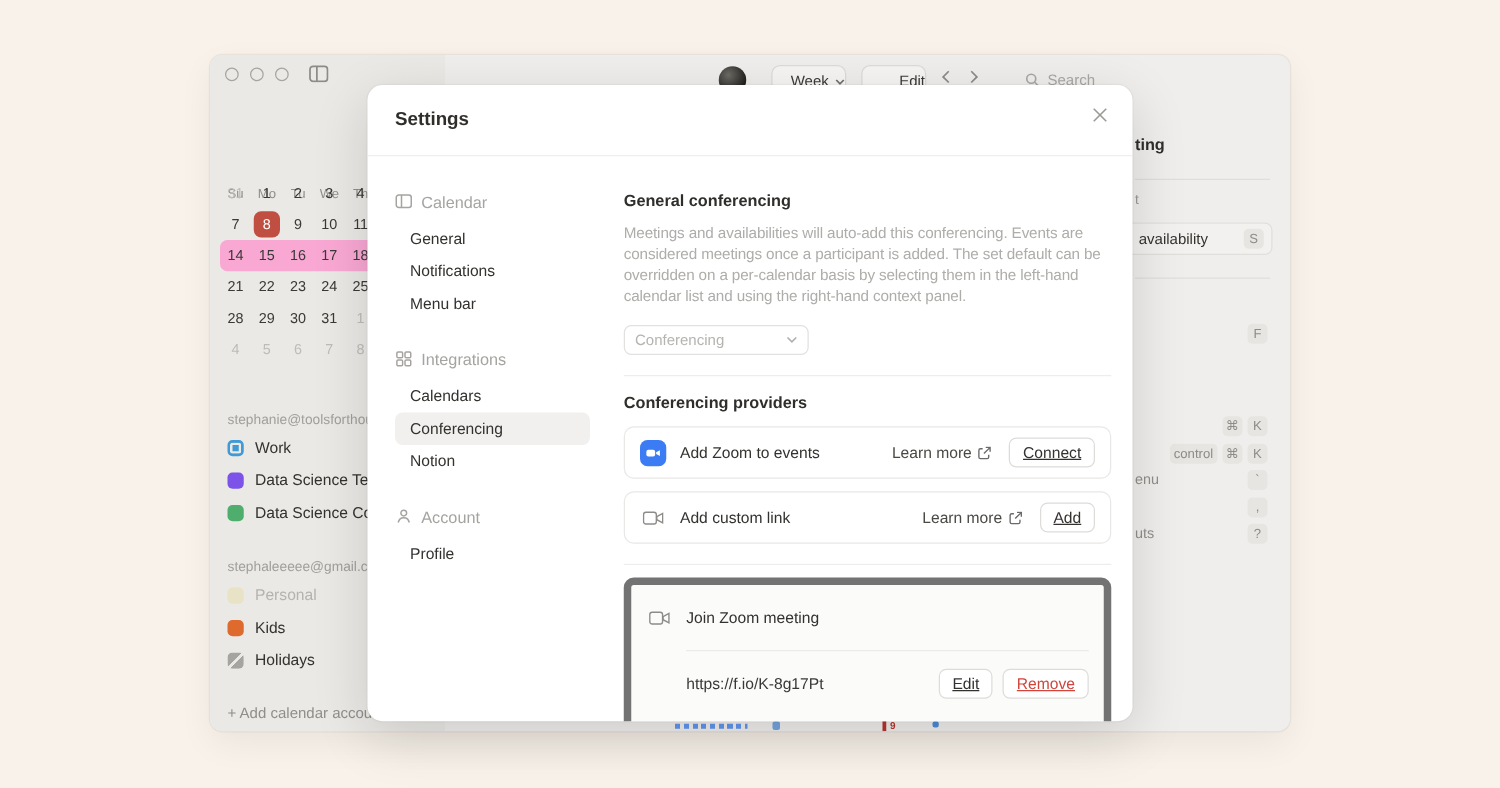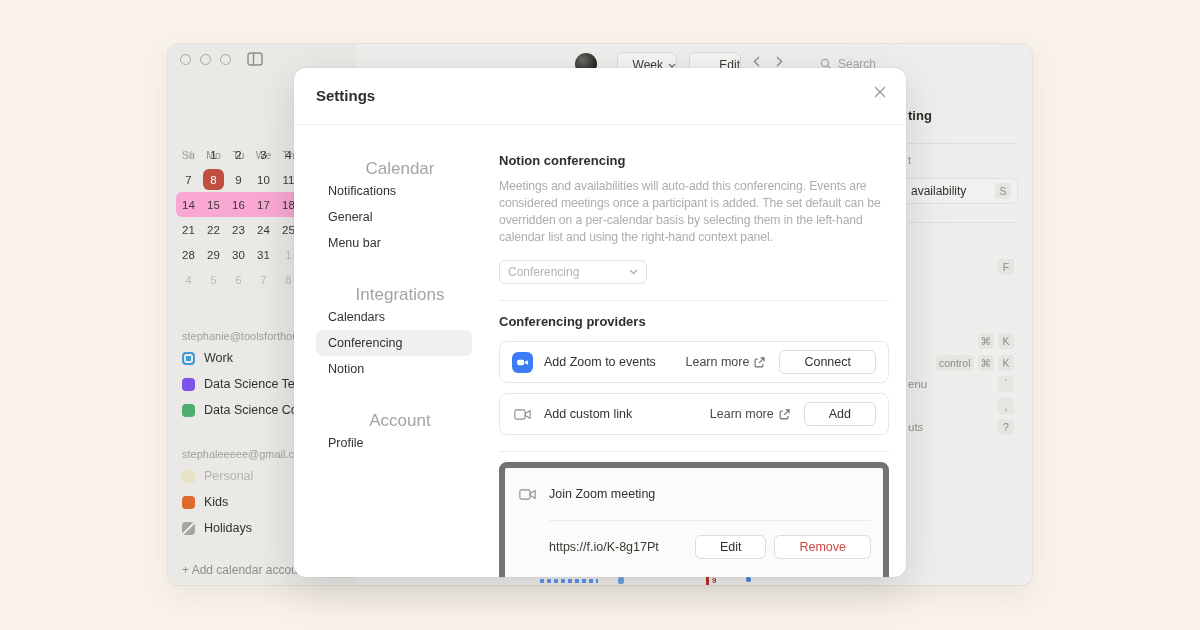--- a/index.html
+++ b/index.html
@@ -94,21 +94,21 @@
     border-radius:12px;box-shadow:0 12px 44px rgba(0,0,0,.14),0 0 0 1px rgba(0,0,0,.03);
     overflow:hidden;z-index:10;}
   .modal-title{position:absolute;left:22px;top:19px;font-size:15px;font-weight:600;color:#2f2e2b;}
   .modal-close{position:absolute;right:16px;top:14px;width:20px;height:20px;display:flex;
     align-items:center;justify-content:center;}
   .modal-hr{position:absolute;left:0;top:56px;width:100%;height:1px;background:#f0efed;}
 
   .settings-nav{position:absolute;left:22px;top:84px;width:168px;}
   .nav-section{margin-bottom:22px;}
   .nav-sec-head{display:flex;align-items:center;gap:7px;height:18px;margin-bottom:8px;
-    font-size:17px;color:#a5a4a0;flex-direction:column;}
+    font-size:13px;color:#a5a4a0;}
   .nav-item{height:26px;display:flex;align-items:center;padding-left:12px;margin-left:0;
     font-size:12.5px;color:#33322f;border-radius:6px;width:156px;}
   .nav-item.active{background:#f1f0ee;font-weight:500;}
 
   .settings-content{position:absolute;left:205px;top:84px;width:390px;}
   .sc-title{font-size:13px;font-weight:600;color:#2f2e2b;line-height:18px;}
   .sc-desc{margin-top:8px;height:68px;overflow:hidden;font-size:12.2px;line-height:17px;
     letter-spacing:-.1px;color:#aeadaa;width:390px;}
   .select{margin-top:14px;width:148px;height:24px;border:1px solid #e2e1df;border-radius:6px;
     display:flex;align-items:center;padding:0 8px;background:#fff;}
@@ -117,22 +117,22 @@
   .content-hr{margin-top:16px;height:1px;background:#eeedeb;}
   .sc-title2{margin-top:12px;}
   .provider-card{margin-top:10px;height:42px;border:1px solid #e9e8e6;border-radius:8px;
     display:flex;align-items:center;padding:0 12px;background:#fff;}
   .zoom-icon{width:21px;height:21px;border-radius:6px;background:var(--zoom-blue);
     display:flex;align-items:center;justify-content:center;flex:0 0 auto;}
   .cam-icon{width:21px;height:21px;display:flex;align-items:center;justify-content:center;flex:0 0 auto;}
   .prov-label{margin-left:11px;font-size:12.5px;color:#33322f;flex:1;}
   .learn-more{display:flex;align-items:center;gap:5px;font-size:12.5px;font-weight:500;
     color:#4a4945;margin-right:14px;}
-  .btn{height:24px;padding:0 24px;display:flex;align-items:center;background:#fff;
-    border:1px solid #dddcd9;border-radius:6px;font-size:12.5px;font-weight:500;color:#33322f;}
+  .btn{height:24px;padding:0 10px;display:flex;align-items:center;background:#fff;
+    border:1px solid #dddcd9;border-radius:6px;font-size:12.5px;font-weight:500;color:#33322f;text-decoration:underline;}
   .join-card{margin-top:10px;height:132px;border:6px solid #737373;border-radius:8px;
     background:#fbfbfa;padding:16px 12px 0 12px;}
   .join-top{display:flex;align-items:center;height:20px;}
   .join-hr{margin:16px 0 0 32px;height:1px;background:#ecebe9;}
   .join-bottom{margin:14px 0 0 32px;display:flex;align-items:center;}
   .join-url{font-size:12.5px;color:#3a3936;flex:1;}
   .btn-remove{color:var(--remove-red);margin-left:8px;}
 </style>
 </head>
 <body>
@@ -318,22 +318,22 @@
 
     <nav class="settings-nav">
       <div class="nav-section">
         <div class="nav-sec-head">
           <svg width="14" height="14" viewBox="0 0 14 14" fill="none" stroke="#a5a4a0" stroke-width="1.2">
             <rect x="1" y="2" width="12" height="10" rx="2"></rect>
               <line x1="5.2" y1="2" x2="5.2" y2="12"></line>
           </svg>
           <span>Calendar</span>
         </div>
+        <div class="nav-item">General</div>
         <div class="nav-item">Notifications</div>
-        <div class="nav-item">General</div>
         <div class="nav-item">Menu bar</div>
       </div>
       <div class="nav-section">
         <div class="nav-sec-head">
           <svg width="14" height="14" viewBox="0 0 14 14" fill="none" stroke="#a5a4a0" stroke-width="1.2">
             <rect x="1.5" y="1.5" width="4.6" height="4.6" rx="1"></rect>
               <rect x="8" y="1.5" width="4.6" height="4.6" rx="1"></rect>
             <rect x="1.5" y="8" width="4.6" height="4.6" rx="1"></rect>
               <rect x="8" y="8" width="4.6" height="4.6" rx="1"></rect>
           </svg>
@@ -349,21 +349,21 @@
             <circle cx="7" cy="4.4" r="2.3"></circle>
               <path d="M2.6 12c.5-2.6 2.2-3.9 4.4-3.9s3.9 1.3 4.4 3.9"></path>
           </svg>
           <span>Account</span>
         </div>
         <div class="nav-item">Profile</div>
       </div>
     </nav>
 
     <div class="settings-content">
-      <div class="sc-title">Notion conferencing</div>
+      <div class="sc-title">General conferencing</div>
       <p class="sc-desc">Meetings and availabilities will auto-add this conferencing. Events are considered meetings once a participant is added. The set default can be overridden on a per-calendar basis by selecting them in the left-hand calendar list and using the right-hand context panel.</p>
       <div class="select">
         <span class="select-ph">Conferencing</span>
         <svg width="9" height="6" viewBox="0 0 9 6" fill="none" stroke="#b0afac" stroke-width="1.3">
             <path d="M1 1l3.5 3.5L8 1"></path>
           </svg>
       </div>
       <div class="content-hr"></div>
       <div class="sc-title sc-title2">Conferencing providers</div>
 

